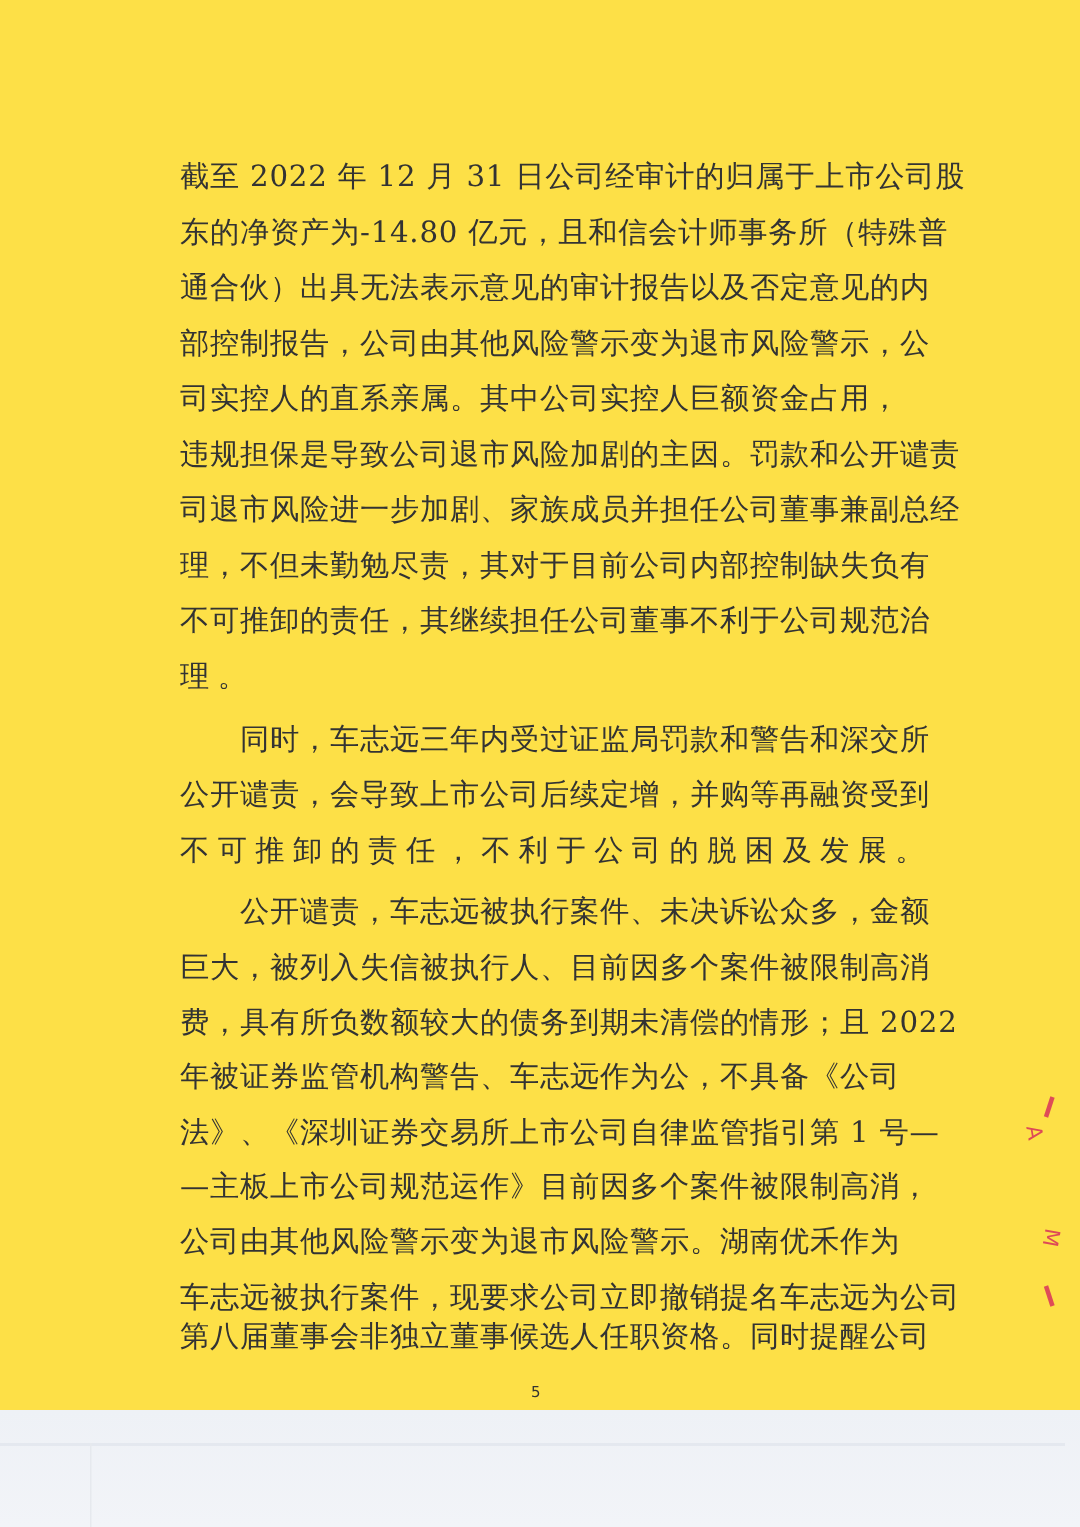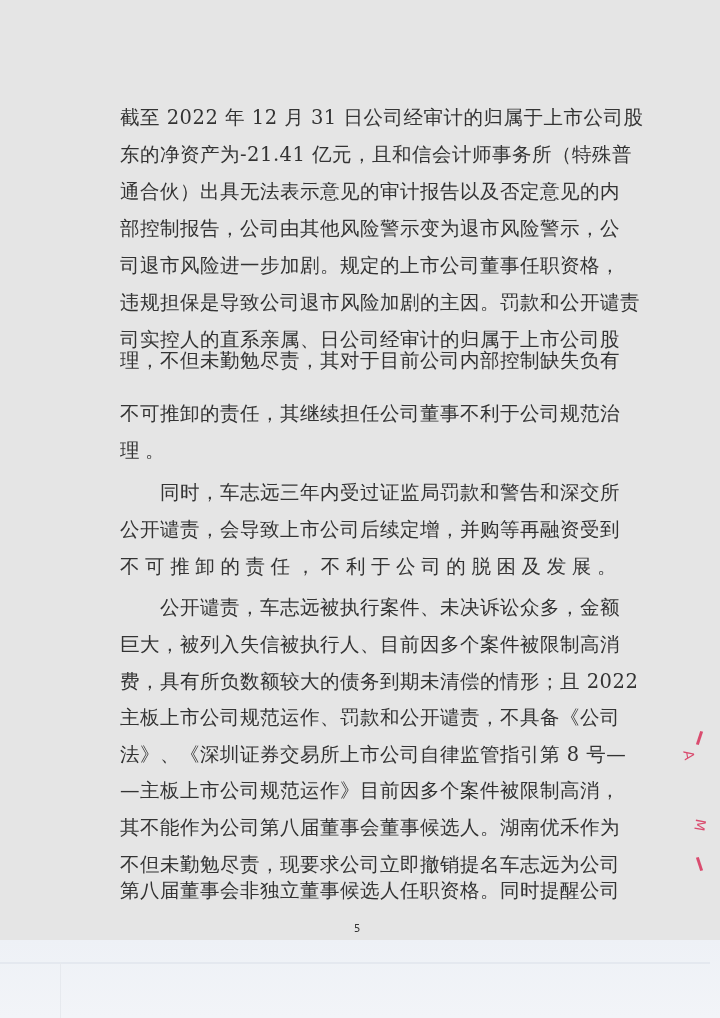--- a/index.html
+++ b/index.html
@@ -12,21 +12,21 @@
     background: #ffffff;
     position: relative;
     overflow: hidden;
     font-family: "DejaVu Serif", "Liberation Serif", serif;
   }
   .page {
     position: absolute;
     left: 0; top: 0;
     width: 720px;
     height: 1018px;
-    background: #e5e5e5;
+    background: #fde047;
   }
   .scan-band {
     position: absolute;
     left: 0;
     top: 940px;
     width: 720px;
     height: 78px;
     background: linear-gradient(#eef1f6, #f2f4f8);
   }
   .scan-band-line {
@@ -126,46 +126,46 @@
 
 <div class="page">
   <div class="scan-band"></div>
   <div class="scan-band-line"></div>
   <div class="scan-band-vline"></div>
 
   <div class="body-text">
 
     <div>
       <div class="line" style="top:104px">截至 2022 年 12 月 31 日公司经审计的归属于上市公司股</div>
-      <div class="line" style="top:141px">东的净资产为-21.41 亿元，且和信会计师事务所（特殊普</div>
+      <div class="line" style="top:141px">东的净资产为-14.80 亿元，且和信会计师事务所（特殊普</div>
       <div class="line" style="top:178px">通合伙）出具无法表示意见的审计报告以及否定意见的内</div>
       <div class="line" style="top:215px">部控制报告，公司由其他风险警示变为退市风险警示，公</div>
-      <div class="line" style="top:252px">司退市风险进一步加剧。规定的上市公司董事任职资格，</div>
+      <div class="line" style="top:252px">司实控人的直系亲属。其中公司实控人巨额资金占用，</div>
       <div class="line" style="top:289px">违规担保是导致公司退市风险加剧的主因。罚款和公开谴责</div>
-      <div class="line" style="top:326px">司实控人的直系亲属、日公司经审计的归属于上市公司股</div>
-      <div class="line" style="top:347px">理，不但未勤勉尽责，其对于目前公司内部控制缺失负有</div>
+      <div class="line" style="top:326px">司退市风险进一步加剧、家族成员并担任公司董事兼副总经</div>
+      <div class="line" style="top:363px">理，不但未勤勉尽责，其对于目前公司内部控制缺失负有</div>
       <div class="line" style="top:400px">不可推卸的责任，其继续担任公司董事不利于公司规范治</div>
       <div class="line last" style="top:437px">理。</div>
     </div>
 
     <div>
       <div class="line indent" style="top:479px">同时，车志远三年内受过证监局罚款和警告和深交所</div>
       <div class="line" style="top:516px">公开谴责，会导致上市公司后续定增，并购等再融资受到</div>
       <div class="line last" style="top:553px">不可推卸的责任，不利于公司的脱困及发展。</div>
     </div>
 
     <div>
       <div class="line indent" style="top:594px">公开谴责，车志远被执行案件、未决诉讼众多，金额</div>
       <div class="line" style="top:631px">巨大，被列入失信被执行人、目前因多个案件被限制高消</div>
       <div class="line" style="top:668px">费，具有所负数额较大的债务到期未清偿的情形；且 2022</div>
-      <div class="line" style="top:704px">主板上市公司规范运作、罚款和公开谴责，不具备《公司</div>
-      <div class="line" style="top:741px">法》、《深圳证券交易所上市公司自律监管指引第 8 号—</div>
+      <div class="line" style="top:704px">年被证券监管机构警告、车志远作为公，不具备《公司</div>
+      <div class="line" style="top:741px">法》、《深圳证券交易所上市公司自律监管指引第 1 号—</div>
       <div class="line" style="top:777px">—主板上市公司规范运作》目前因多个案件被限制高消，</div>
-      <div class="line" style="top:814px">其不能作为公司第八届董事会董事候选人。湖南优禾作为</div>
-      <div class="line" style="top:851px">不但未勤勉尽责，现要求公司立即撤销提名车志远为公司</div>
+      <div class="line" style="top:814px">公司由其他风险警示变为退市风险警示。湖南优禾作为</div>
+      <div class="line" style="top:851px">车志远被执行案件，现要求公司立即撤销提名车志远为公司</div>
       <div class="line" style="top:877px">第八届董事会非独立董事候选人任职资格。同时提醒公司</div>
     </div>
   </div>
 
   <div class="page-number">5</div>
 
   <div class="stamp">
     <div class="stamp-bar1"></div>
     <div class="stamp-text1">A</div>
     <div class="stamp-text2">M</div>

